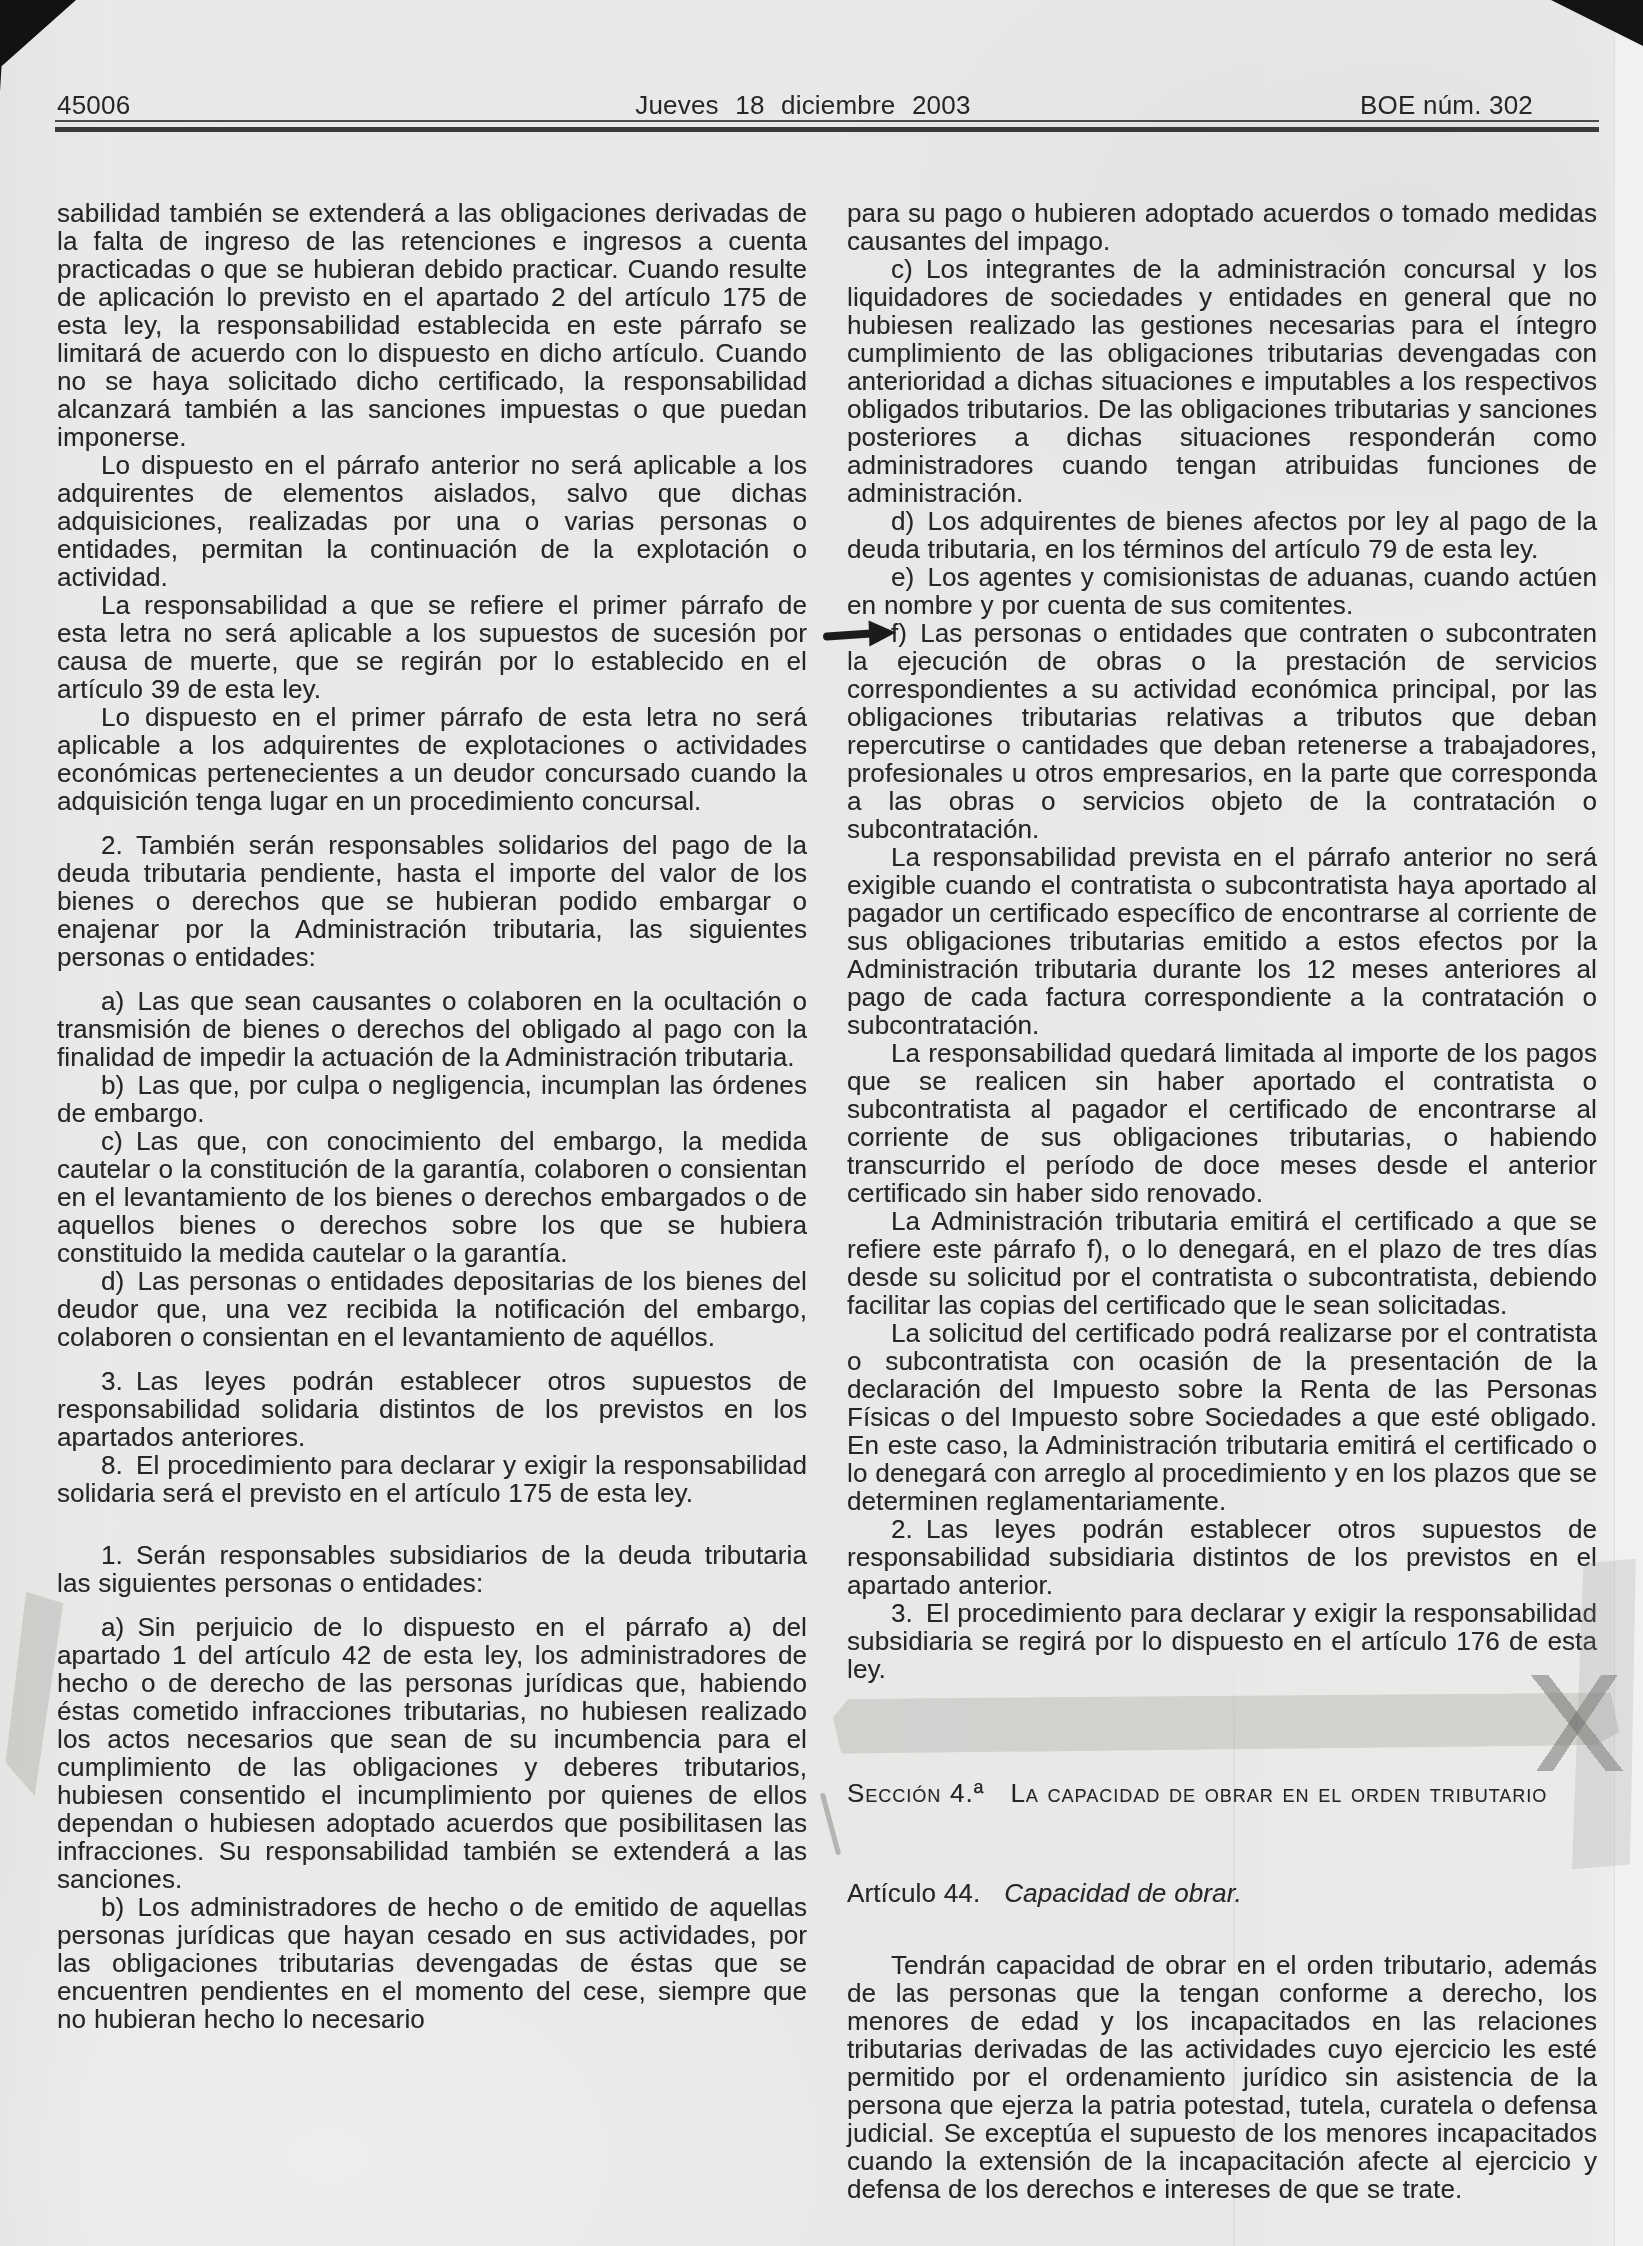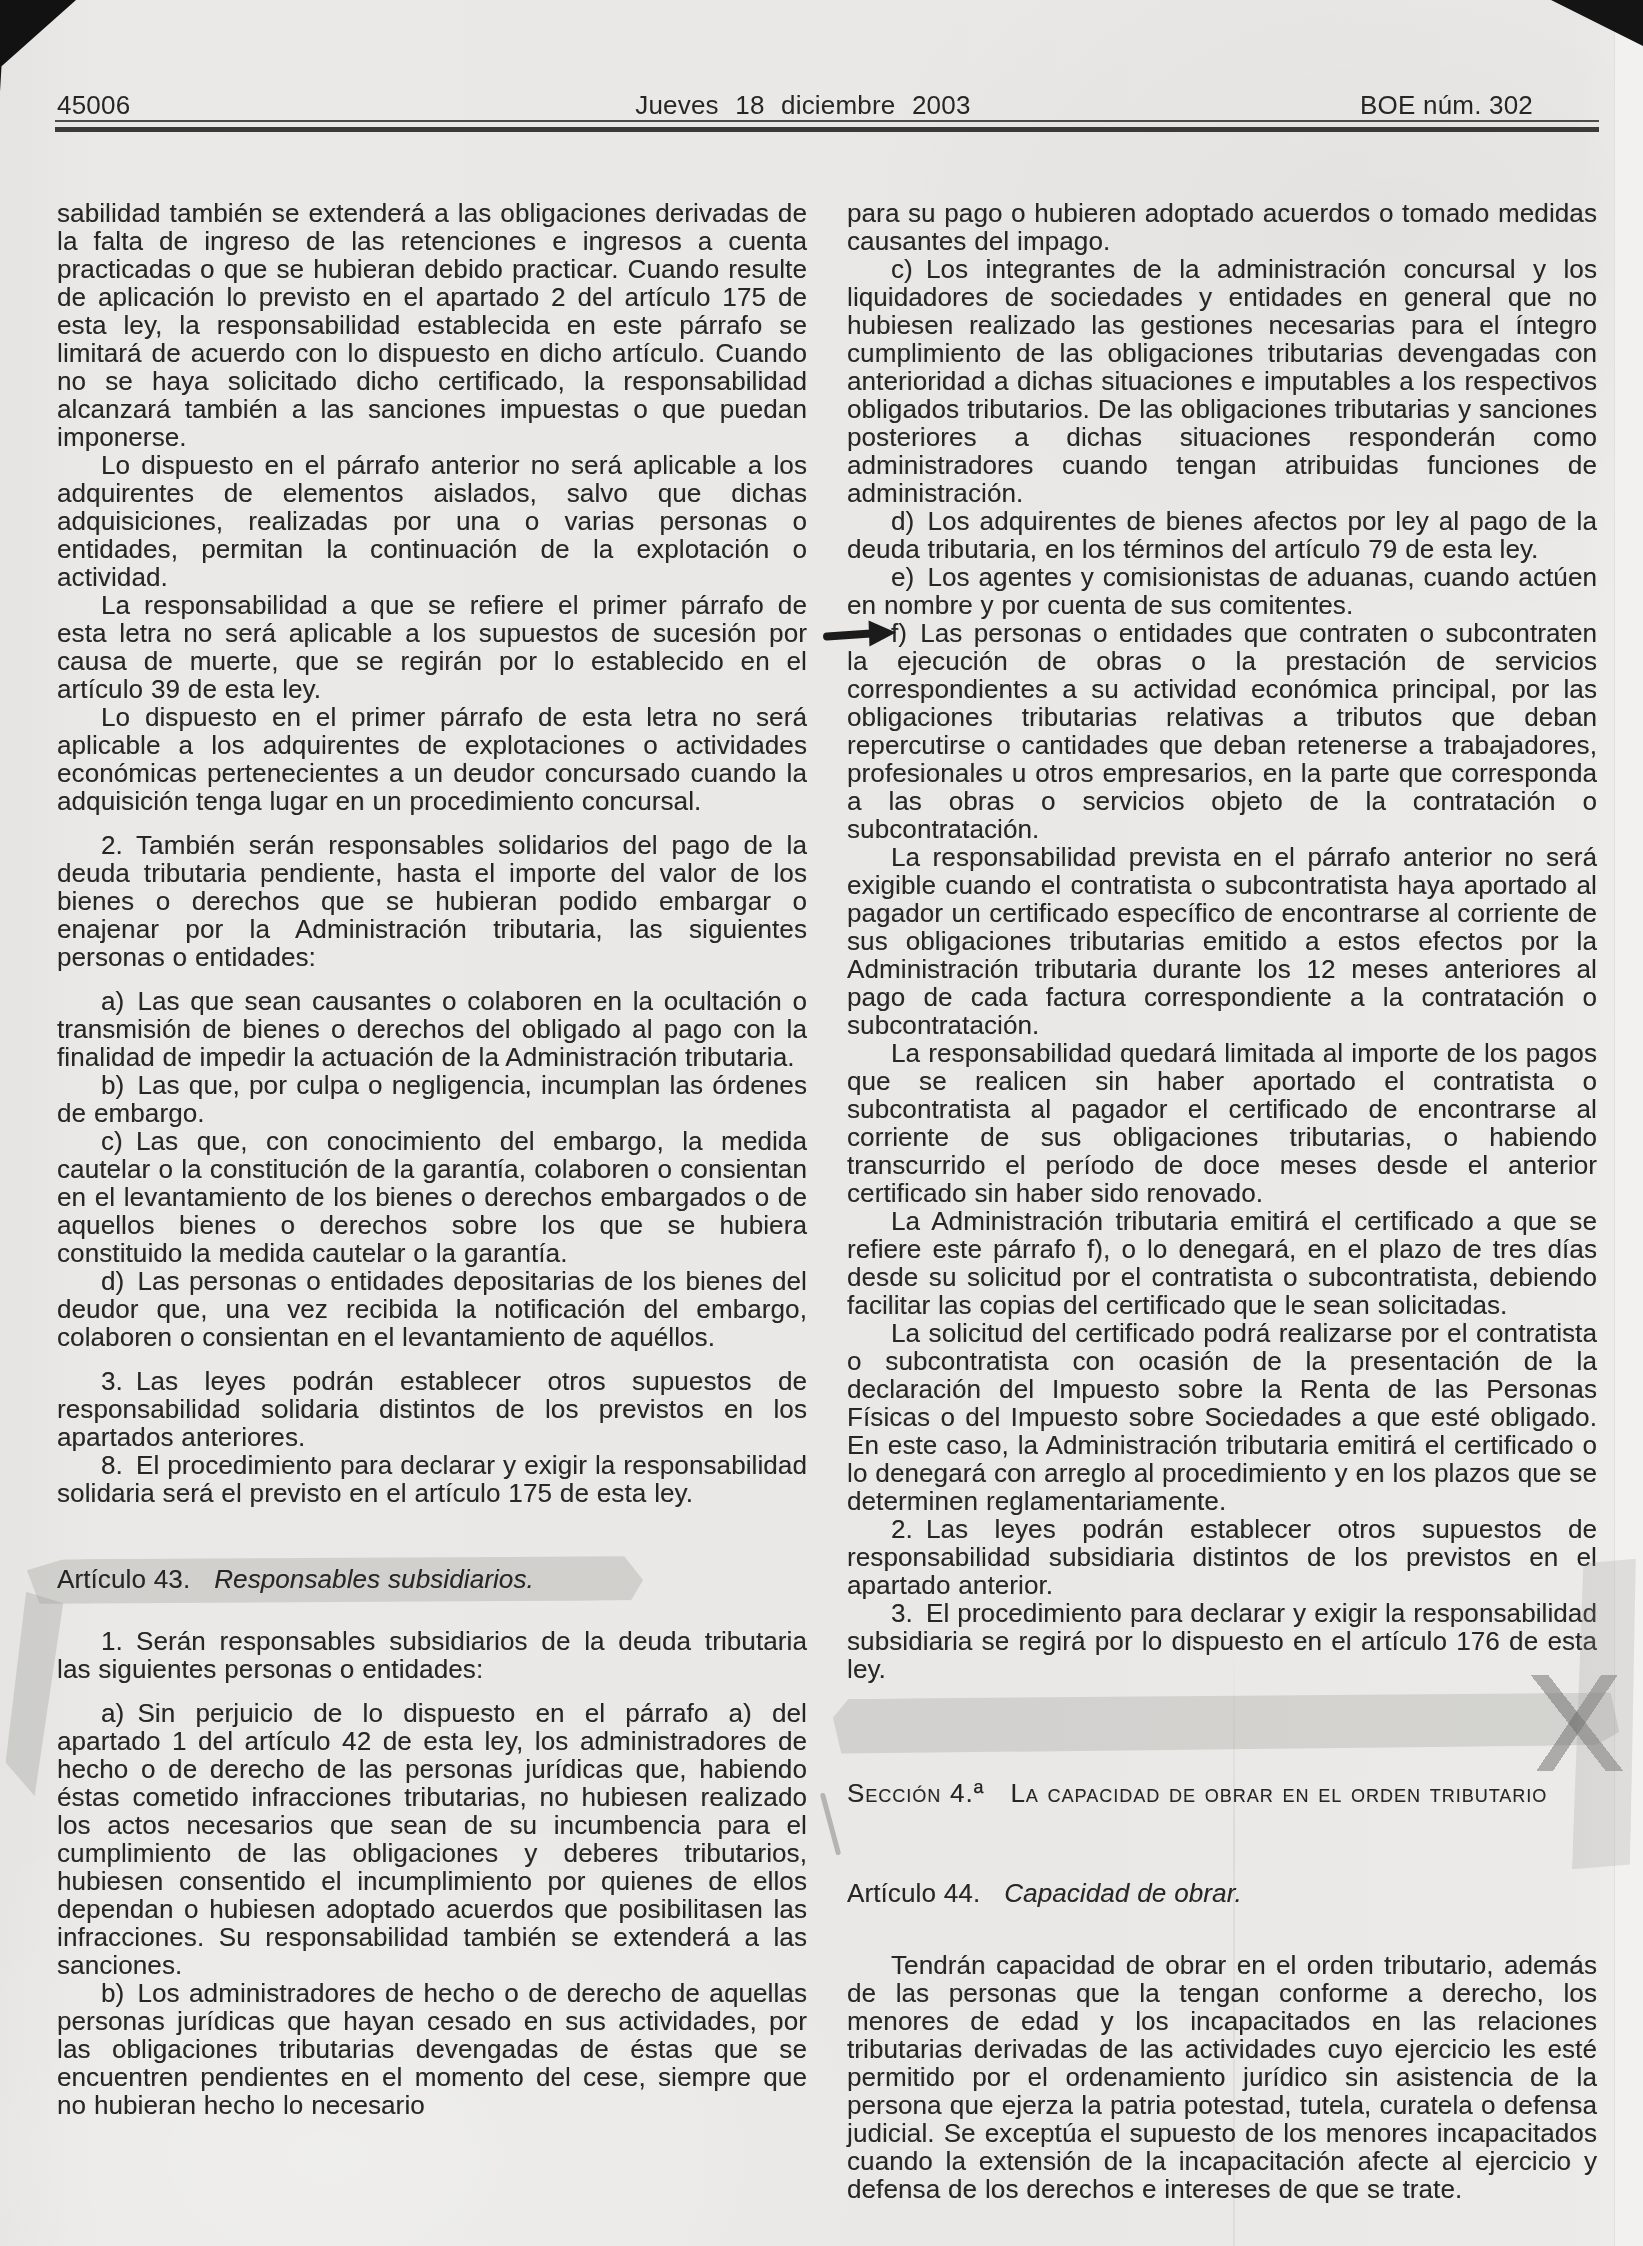--- a/index.html
+++ b/index.html
@@ -125,27 +125,26 @@
         <p class="para indent"><span>b) Las que, por culpa o negligencia, incumplan las órdenes de embargo.</span></p>
 
         <p class="para indent"><span>c) Las que, con conocimiento del embargo, la medida cautelar o la constitución de la garantía, colaboren o consientan en el levantamiento de los bienes o derechos embargados o de aquellos bienes o derechos sobre los que se hubiera constituido la medida cautelar o la garantía.</span></p>
 
         <p class="para indent"><span>d) Las personas o entidades depositarias de los bienes del deudor que, una vez recibida la notificación del embargo, colaboren o consientan en el levantamiento de aquéllos.</span></p>
 
         <p class="para indent gapA"><span>3. Las leyes podrán establecer otros supuestos de responsabilidad solidaria distintos de los previstos en los apartados anteriores.</span></p>
 
         <p class="para indent"><span>8. El procedimiento para declarar y exigir la responsabilidad solidaria será el previsto en el artículo 175 de esta ley.</span></p>
 
-        <p class="para article gapC highlight"><span class="art-label">Artículo 43.</span><span class="art-title">Responsables subsidiarios.</span></p>
 
         <p class="para indent gapB"><span>1. Serán responsables subsidiarios de la deuda tributaria las siguientes personas o entidades:</span></p>
 
         <p class="para indent gapA"><span>a) Sin perjuicio de lo dispuesto en el párrafo a) del apartado 1 del artículo 42 de esta ley, los administradores de hecho o de derecho de las personas jurídicas que, habiendo éstas cometido infracciones tributarias, no hubiesen realizado los actos necesarios que sean de su incumbencia para el cumplimiento de las obligaciones y deberes tributarios, hubiesen consentido el incumplimiento por quienes de ellos dependan o hubiesen adoptado acuerdos que posibilitasen las infracciones. Su responsabilidad también se extenderá a las sanciones.</span></p>
 
-        <p class="para indent"><span>b) Los administradores de hecho o de derecho de aquellas personas jurídicas que hayan cesado en sus actividades, por las obligaciones tributarias devengadas de éstas que se encuentren pendientes en el momento del cese, siempre que no hubieran hecho lo necesario</span></p>
+        <p class="para indent"><span>b) Los administradores de hecho o de emitido de aquellas personas jurídicas que hayan cesado en sus actividades, por las obligaciones tributarias devengadas de éstas que se encuentren pendientes en el momento del cese, siempre que no hubieran hecho lo necesario</span></p>
       </section>
     <section class="col">
 
         <p class="para flush"><span>para su pago o hubieren adoptado acuerdos o tomado medidas causantes del impago.</span></p>
 
         <p class="para indent"><span>c) Los integrantes de la administración concursal y los liquidadores de sociedades y entidades en general que no hubiesen realizado las gestiones necesarias para el íntegro cumplimiento de las obligaciones tributarias devengadas con anterioridad a dichas situaciones e imputables a los respectivos obligados tributarios. De las obligaciones tributarias y sanciones posteriores a dichas situaciones responderán como administradores cuando tengan atribuidas funciones de administración.</span></p>
 
         <p class="para indent"><span>d) Los adquirentes de bienes afectos por ley al pago de la deuda tributaria, en los términos del artículo 79 de esta ley.</span></p>
 
         <p class="para indent"><span>e) Los agentes y comisionistas de aduanas, cuando actúen en nombre y por cuenta de sus comitentes.</span></p>

